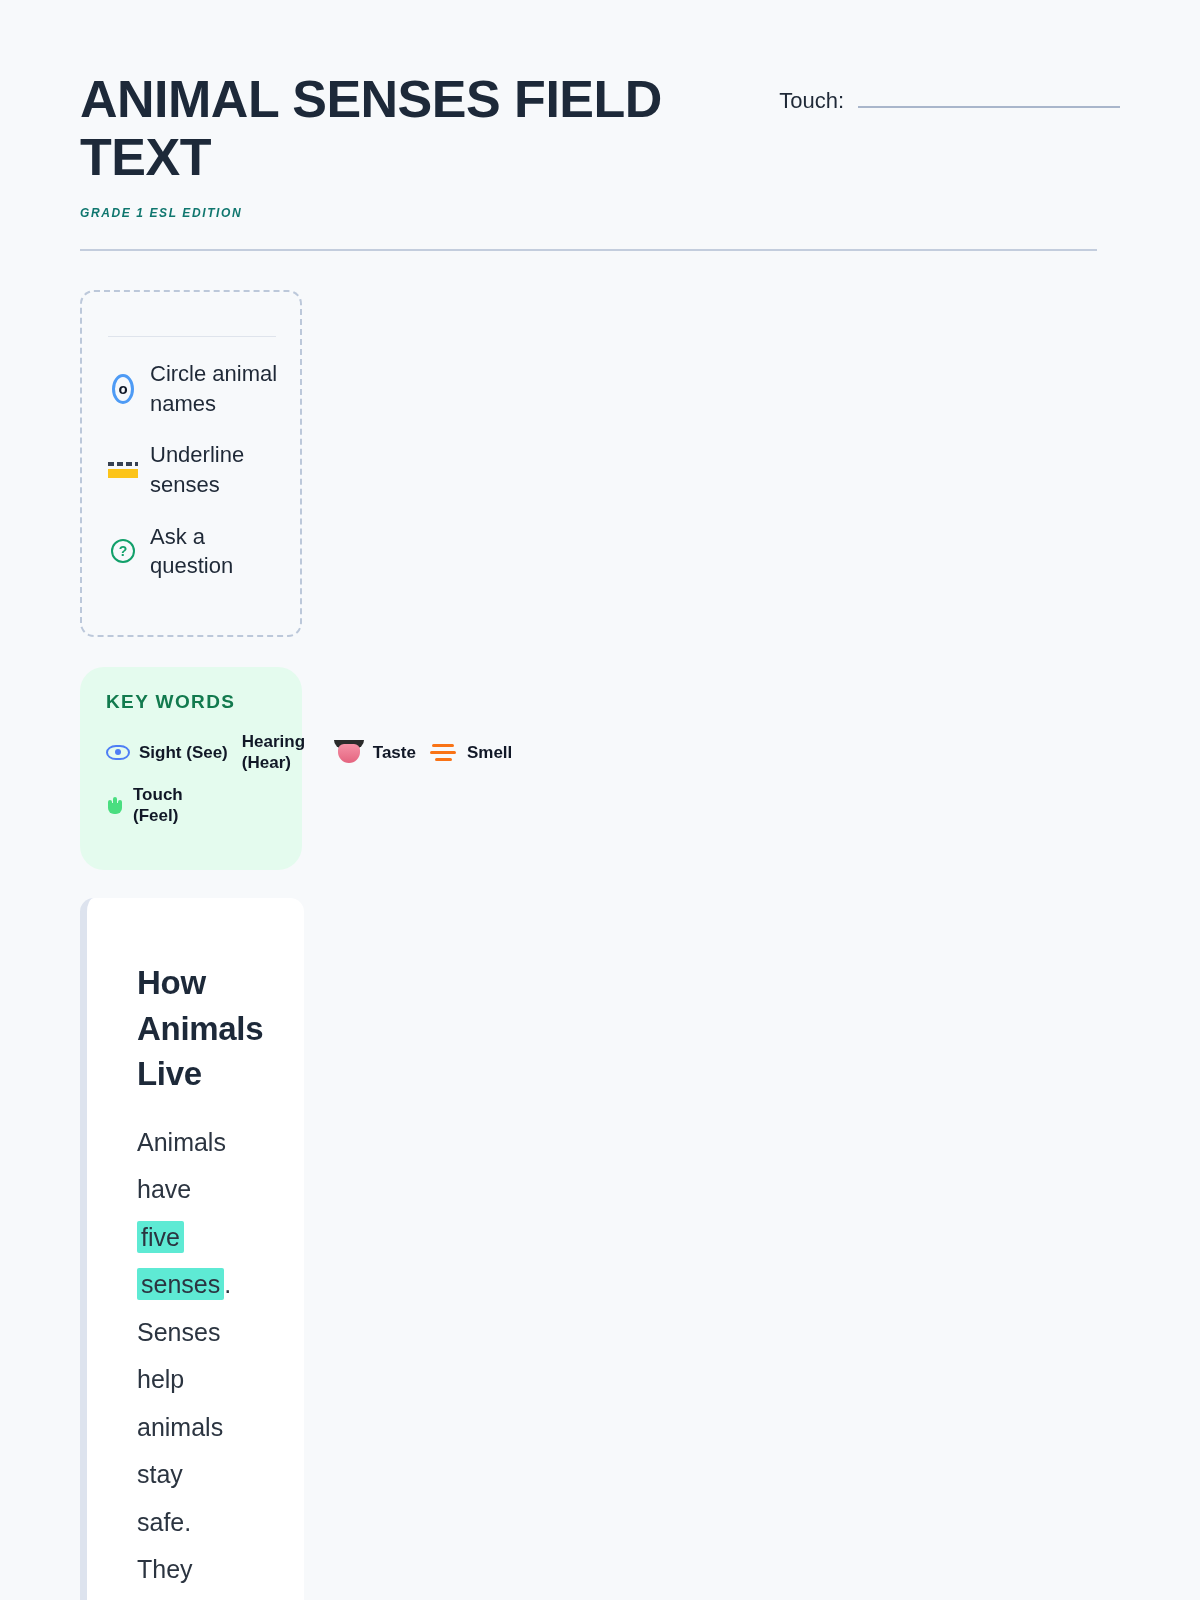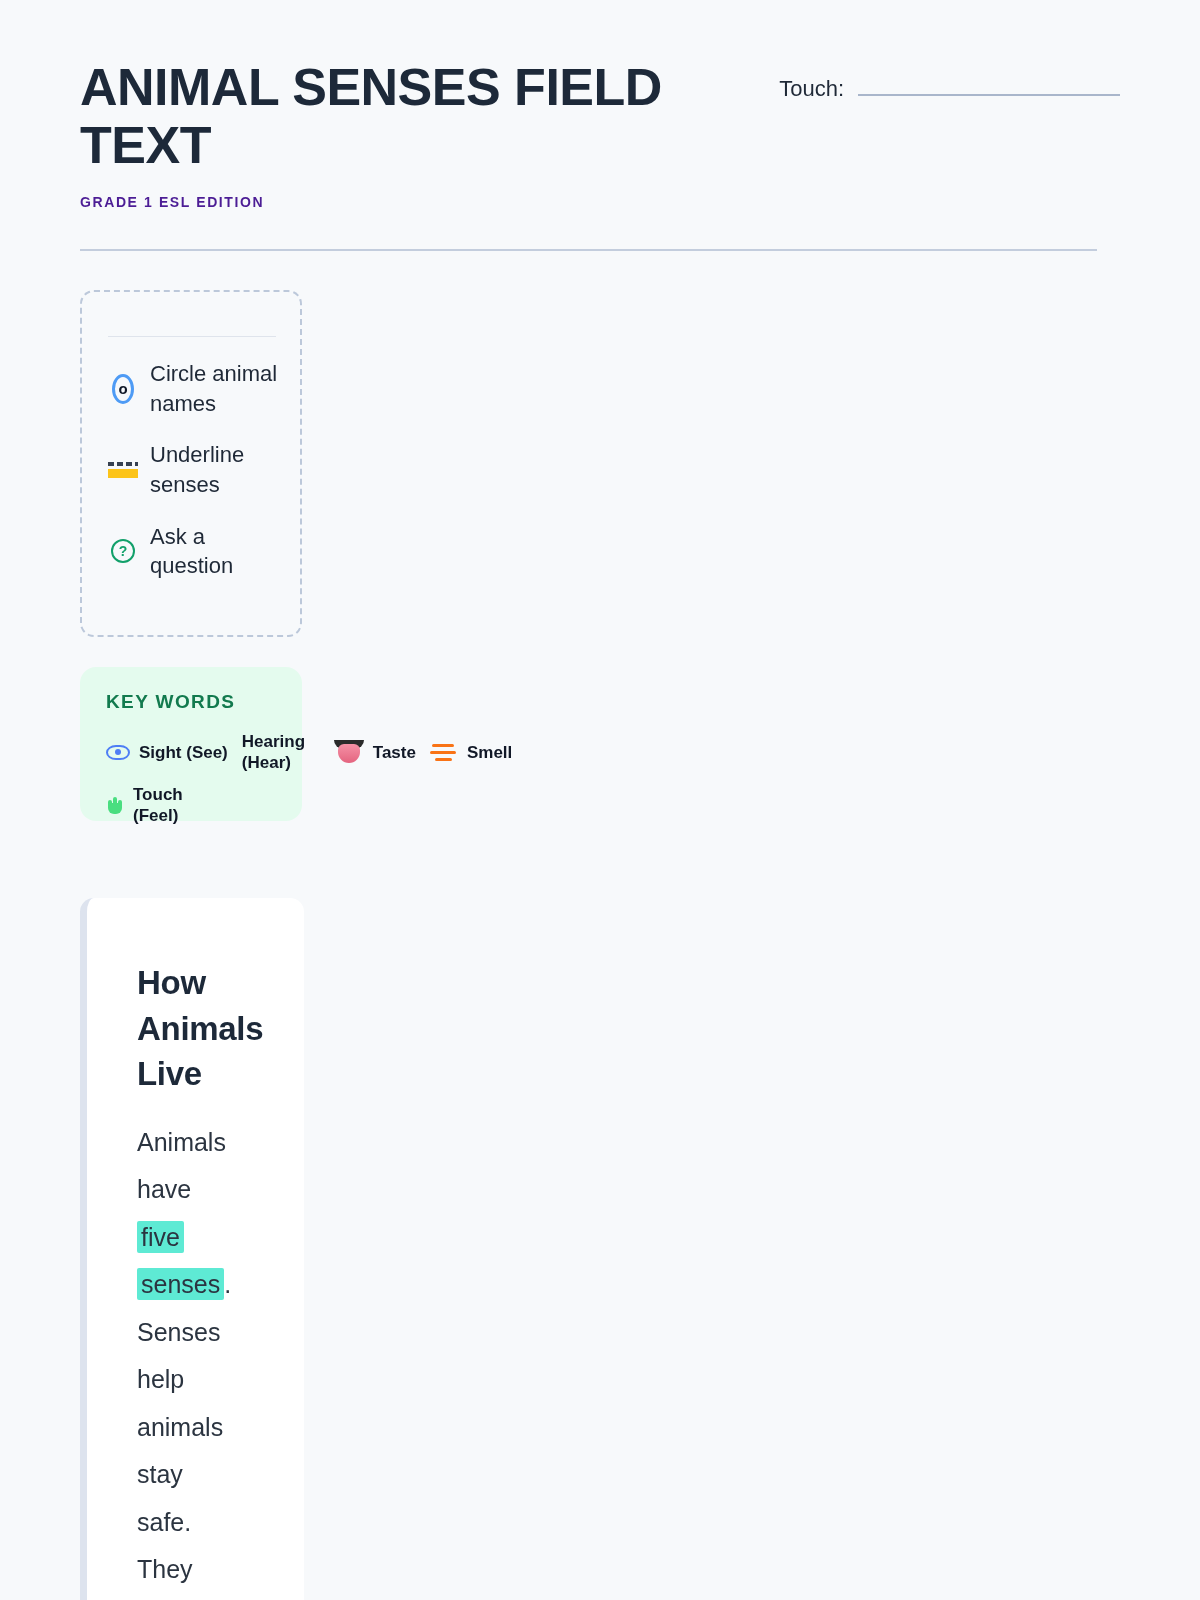--- a/index.html
+++ b/index.html
@@ -16,45 +16,46 @@
     position: relative;
     width: 1200px;
     height: 1600px;
     padding: 0;
   }
 
   
   .header {
     position: absolute;
     left: 80px;
-    top: 58px;
+    top: 70px;
     width: 1040px;
     display: flex;
     align-items: flex-start;
     justify-content: space-between;
   }
 
   .title-block { width: 600px; }
 
   .doc-title {
     font-size: 52px;
     font-weight: 800;
     letter-spacing: -0.5px;
     line-height: 1.12;
     color: #1d2939;
     text-transform: uppercase;
   }
 
   .doc-subtitle {
     margin-top: 20px;
-    font-size: 14px;
+    font-size: 12px;
     font-weight: 700;
     letter-spacing: 1.6px;
-    color: #4c1d95;
+    color: #0f766e;
     text-transform: uppercase;
+    font-style: italic;
   }
 
   .name-field {
     display: flex;
     align-items: baseline;
     gap: 14px;
     margin-top: 18px;
   }
   .name-label {
     font-size: 22px;
@@ -170,23 +171,23 @@
     font-weight: 700;
     color: #12a06a;
   }
 
   
   .keywords-box {
     position: absolute;
     left: 80px;
     top: 667px;
     width: 222px;
-    height: 154px;
+    height: 203px;
     background: #e4fbee;
-    border-radius: 16px;
+    border-radius: 24px;
     padding: 24px 0 0 26px;
   }
 
   .keywords-title {
     font-size: 19px;
     font-weight: 800;
     letter-spacing: 1.4px;
     color: #127a4e;
     text-transform: uppercase;
   }

